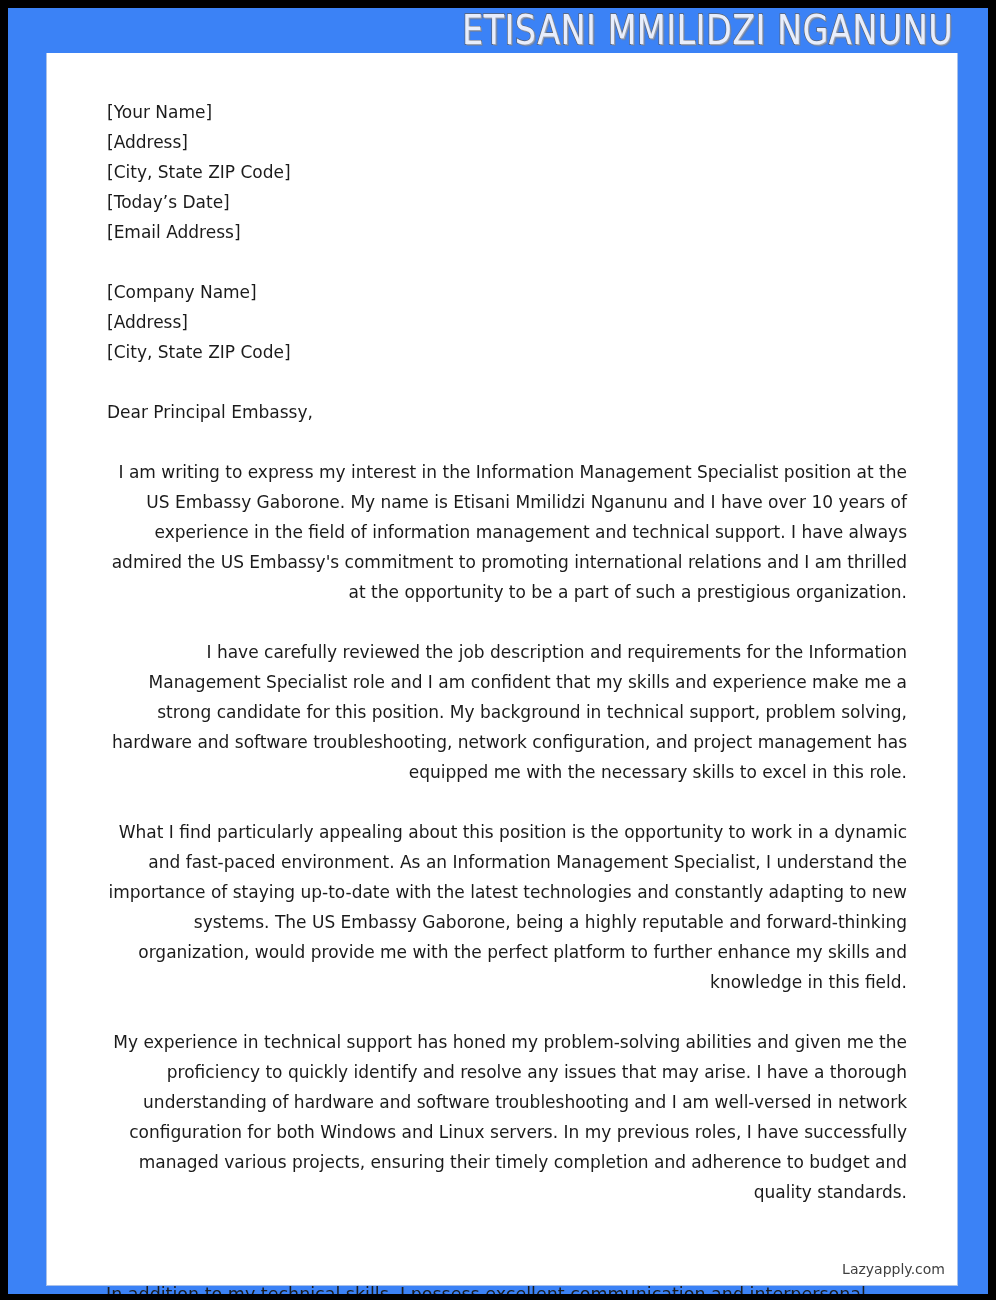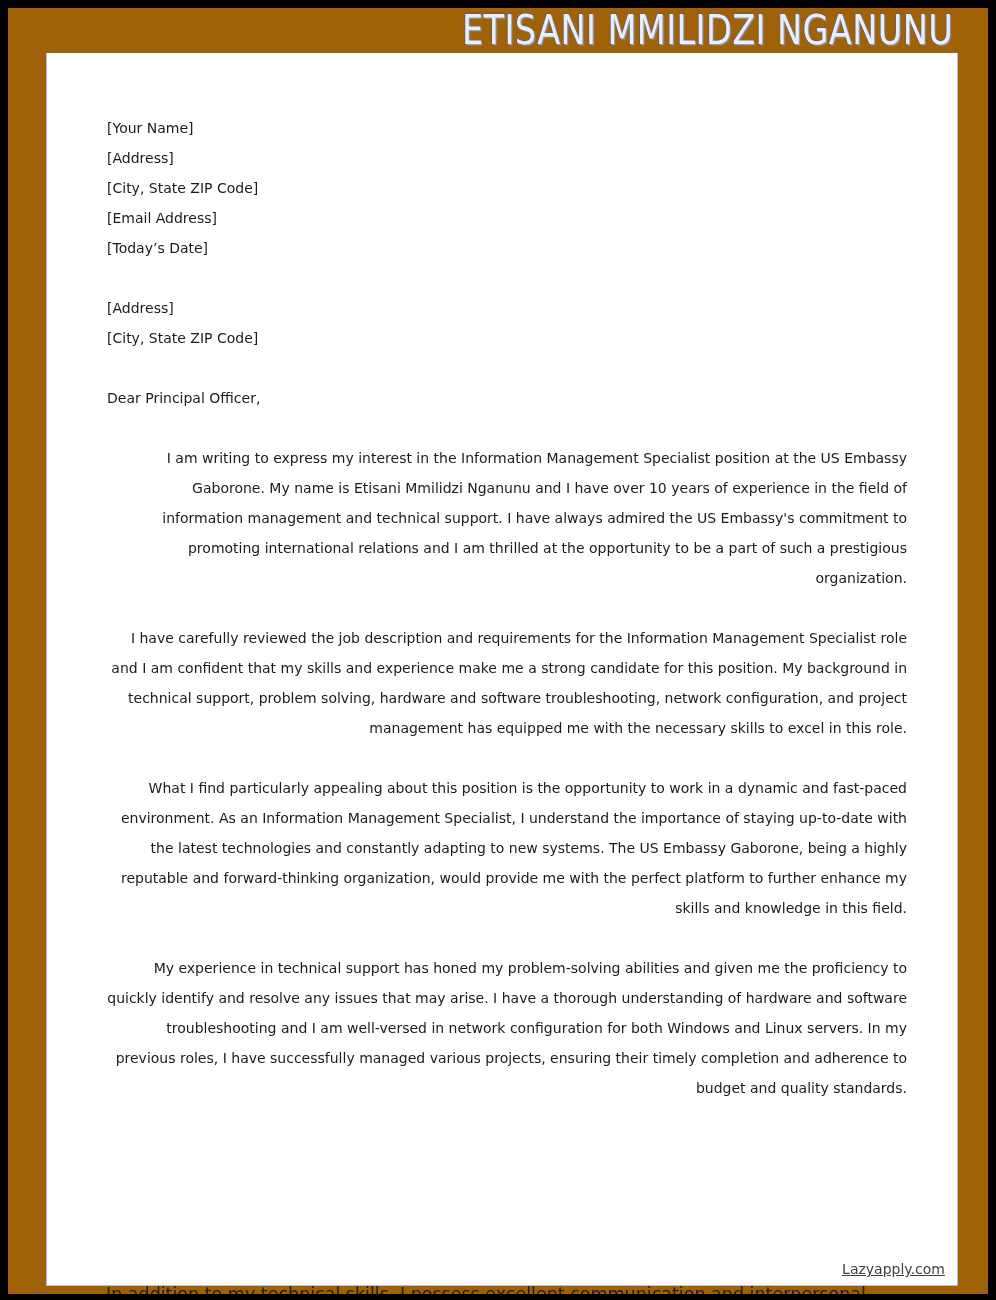--- a/index.html
+++ b/index.html
@@ -22,21 +22,21 @@
     width: 996px;
     height: 1300px;
     background: #000000;
     padding: 8px 8px 6px 8px;
   }
 
   #page-surface {
     position: relative;
     width: 100%;
     height: 100%;
-    background: #a16207;
+    background: #3b82f6;
     overflow: hidden;
   }
 
   
   #letter-header {
     position: absolute;
     left: 0; top: 0;
     width: 100%;
     height: 46px;
     display: flex;
@@ -79,23 +79,23 @@
     left: 38px;
     top: 45px;
     width: 912px;
     height: 8px;
     background: #000000;
   }
 
   #letter-body {
     position: absolute;
     left: 60px;
-    top: 60px;
+    top: 44px;
     width: 800px;
-    font-size: 14px;
+    font-size: 17px;
     line-height: 30px;
     color: #1b1b1b;
     font-family: "DejaVu Sans", sans-serif;
   }
 
   .address-block {
     margin-bottom: 30px;
   }
   .address-line {
     display: block;
@@ -113,21 +113,20 @@
 
   
   #watermark {
     position: absolute;
     right: 12px;
     bottom: 8px;
     font-size: 14px;
     line-height: 16px;
     color: #3f3f3f;
     font-family: "DejaVu Sans", sans-serif;
-    text-decoration: underline;
   }
 
   
   #overflow-line {
     position: absolute;
     left: 98px;
     top: 1271px;
     width: 860px;
     font-size: 17.5px;
     line-height: 30px;
@@ -150,30 +149,31 @@
     <div id="card-top-rule"></div>
 
     <div id="letter-card">
 
       <div id="letter-body">
 
         <div class="address-block">
           <span class="address-line">[Your Name]</span>
           <span class="address-line">[Address]</span>
           <span class="address-line">[City, State ZIP Code]</span>
+          <span class="address-line">[Today’s Date]</span>
           <span class="address-line">[Email Address]</span>
-          <span class="address-line">[Today’s Date]</span>
         </div>
 
         <div class="address-block">
+          <span class="address-line">[Company Name]</span>
           <span class="address-line">[Address]</span>
           <span class="address-line">[City, State ZIP Code]</span>
         </div>
 
-        <div class="salutation">Dear Principal Officer,</div>
+        <div class="salutation">Dear Principal Embassy,</div>
 
         <p class="letter-paragraph">I am writing to express my interest in the Information Management Specialist position at the US Embassy Gaborone. My name is Etisani Mmilidzi Nganunu and I have over 10 years of experience in the field of information management and technical support. I have always admired the US Embassy's commitment to promoting international relations and I am thrilled at the opportunity to be a part of such a prestigious organization.</p>
         <p class="letter-paragraph">I have carefully reviewed the job description and requirements for the Information Management Specialist role and I am confident that my skills and experience make me a strong candidate for this position. My background in technical support, problem solving, hardware and software troubleshooting, network configuration, and project management has equipped me with the necessary skills to excel in this role.</p>
         <p class="letter-paragraph">What I find particularly appealing about this position is the opportunity to work in a dynamic and fast-paced environment. As an Information Management Specialist, I understand the importance of staying up-to-date with the latest technologies and constantly adapting to new systems. The US Embassy Gaborone, being a highly reputable and forward-thinking organization, would provide me with the perfect platform to further enhance my skills and knowledge in this field.</p>
         <p class="letter-paragraph">My experience in technical support has honed my problem-solving abilities and given me the proficiency to quickly identify and resolve any issues that may arise. I have a thorough understanding of hardware and software troubleshooting and I am well-versed in network configuration for both Windows and Linux servers. In my previous roles, I have successfully managed various projects, ensuring their timely completion and adherence to budget and quality standards.</p>
 
       </div>
 
       <div id="watermark">Lazyapply.com</div>
 

